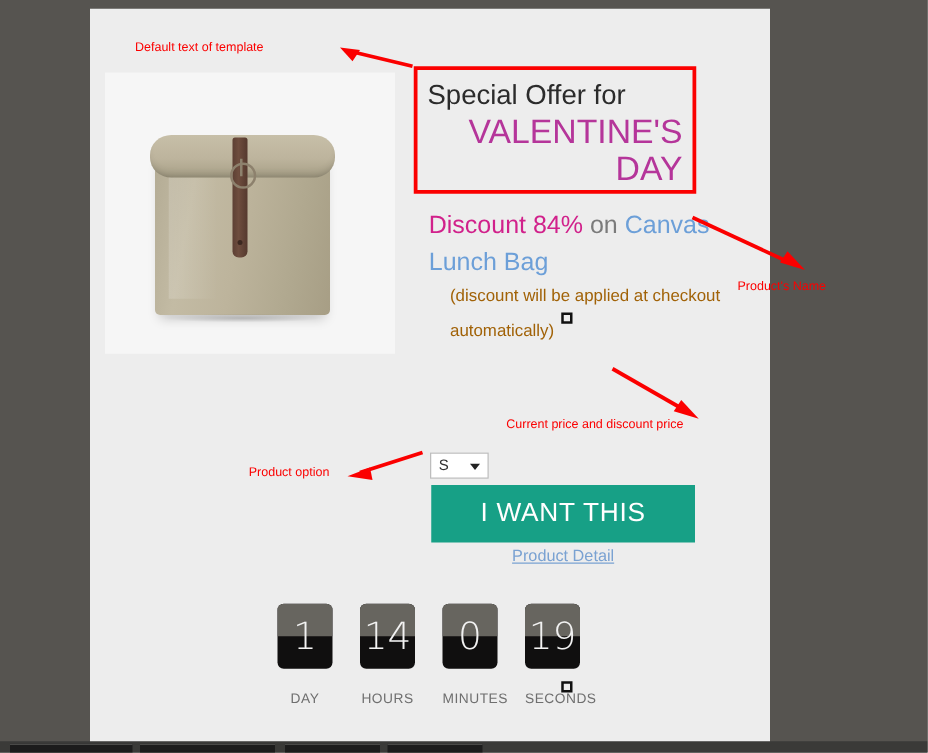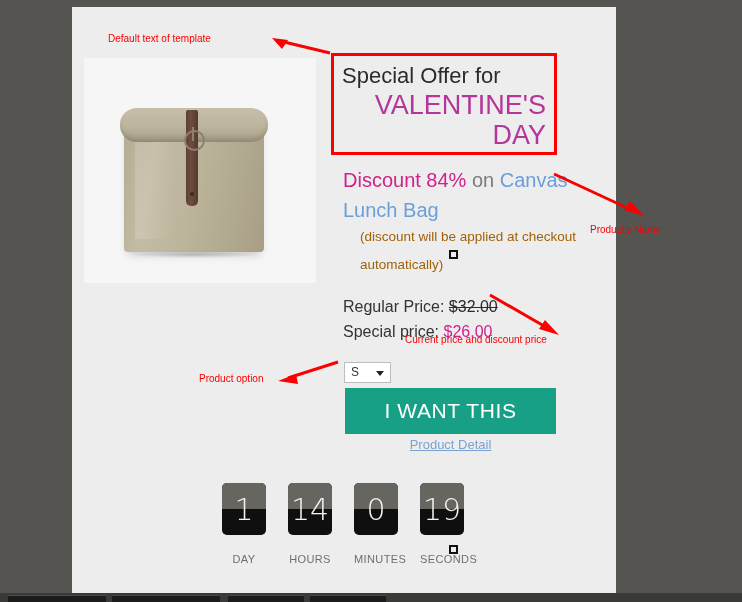--- a/index.html
+++ b/index.html
@@ -294,28 +294,20 @@
       <div class="headline-1">Special Offer for</div>
       <div class="headline-2">VALENTINE'S DAY</div>
     </div>
 
     <div id="discount-line">
       <span class="disc-strong">Discount 84%</span><span class="disc-on"> on </span><span class="disc-product">Canvas Lunch Bag</span>
     </div>
 
     <div id="discount-note">(discount will be applied at checkout automatically)</div>
 
-    <div id="price-block">
-      <div>
-        <span>Regular Price: </span><span class="price-old">$32.00</span>
-      </div>
-      <div>
-        <span>Special price: </span><span class="price-new">$26.00</span>
-      </div>
-    </div>
 
     <div id="option-select">
       <span>S</span>
       <span class="chev"></span>
     </div>
 
     <div id="cta-button">I WANT THIS</div>
 
     <div id="product-detail-link">Product Detail</div>
 

